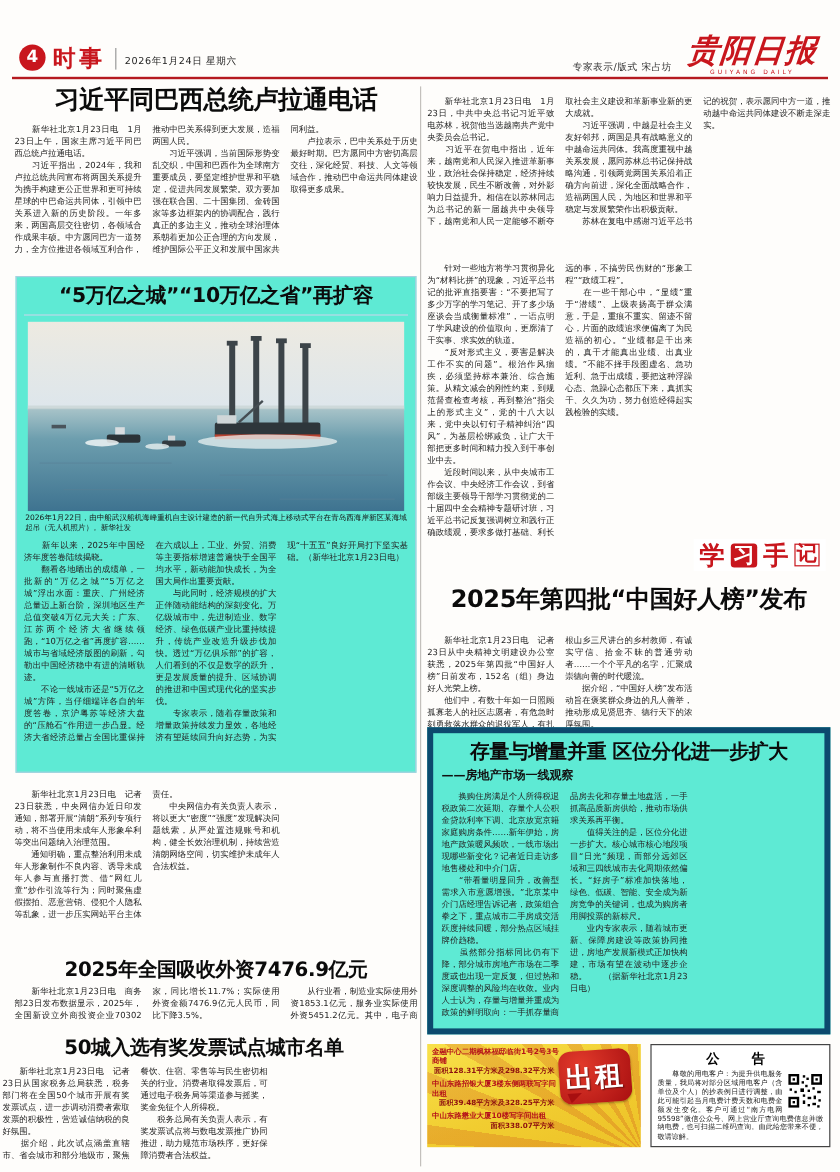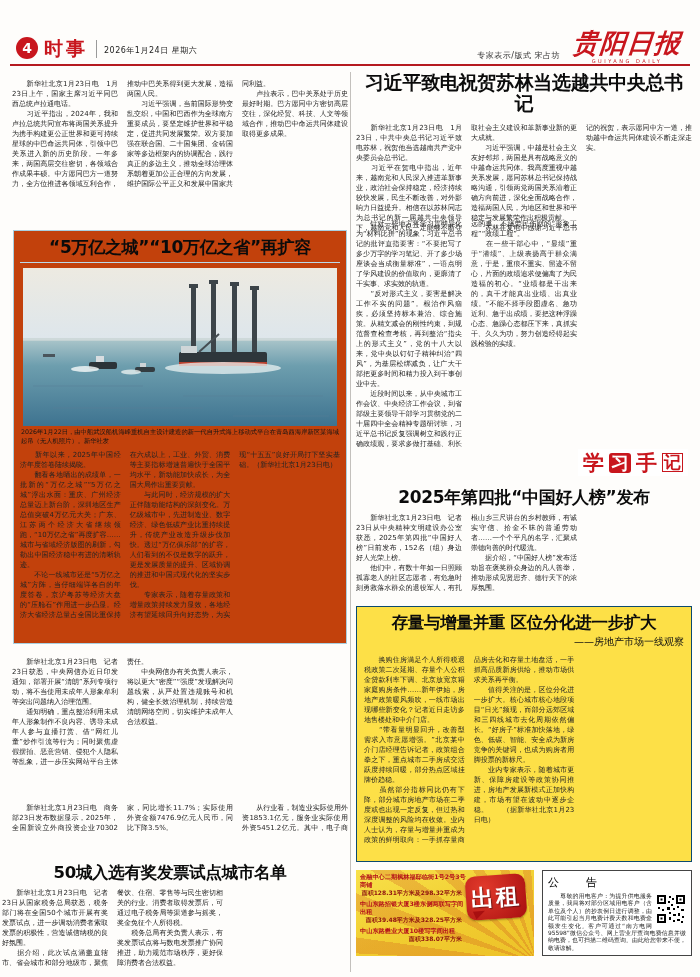--- a/index.html
+++ b/index.html
@@ -15,47 +15,47 @@
   .hdr-editor{right:140px;top:50px;font-size:8px;color:#333;letter-spacing:.5px}
   .brand{right:12px;top:29px;text-align:center;width:122px}
   .brand-cn{font-family:"DejaVu Serif","Liberation Serif",serif;font-style:italic;font-weight:900;font-size:26px;color:#c8161d;letter-spacing:1px;transform:skewX(-5deg);line-height:1.1}
   .brand-en{font-size:5px;color:#c8161d;letter-spacing:2.5px;margin-top:0}
   .red-rule{left:10px;top:64px;width:680px;height:2px;background:#b51a20}
   .vdiv-main{left:350px;top:72px;width:1px;height:900px;background:#c3c0bc}
   
   .art h1{font-weight:900;text-align:center;color:#0b0b0b;line-height:1.12;letter-spacing:-.3px}
   .body{font-size:7px;line-height:10px;text-align:justify;white-space:pre-line;color:#232323;overflow:hidden}
   .cols3{column-count:3;column-gap:9px;column-fill:auto}
-  .subtitle{font-size:10px;font-weight:400;text-align:right;color:#111}
-  
-  .feature{border:1px solid #a9cfe0;background:#c2410c;padding:4px 6px}
+  .subtitle{font-size:10px;font-weight:700;text-align:left;color:#111}
+  
+  .feature{border:1px solid #a9cfe0;background:#5eead4;padding:4px 6px}
   .feature h1{border-bottom:1px solid #bcd8e8;padding:3px 0 5px}
   .photo-wrap{display:block;margin:5px auto 2px}
   .caption{font-size:6.3px;line-height:8.6px;text-align:justify;color:#141414;margin:2px 1px 5px}
   
-  .boxed{border:1px solid #0c4a6e;padding:5px 7px;background:#fde047}
+  .boxed{border:5px solid #0c4a6e;padding:5px 7px;background:#5eead4}
   
   .stamp{position:absolute;right:4px;bottom:8px;background:#fff;padding:3px 5px;display:flex;gap:5px;align-items:center}
   .s-ch{color:#c8161d;font-weight:900;font-size:21px;font-family:"DejaVu Serif","Liberation Serif",serif;line-height:1}
   .s-box{background:#c8161d;color:#fff;border-radius:3px;padding:1px 2px;font-size:18px}
   .s-outline{border:1.5px solid #c8161d;padding:0 1px;font-size:17px}
   
   .ad{background:linear-gradient(160deg,#f8e14a,#f1cd30 55%,#edc128);overflow:hidden}
   .ad::after{content:"";position:absolute;inset:0;background:repeating-conic-gradient(from 195deg at 102% 108%,rgba(190,25,18,.18) 0 5deg,transparent 5deg 13deg);pointer-events:none}
   .ad-listings{position:absolute;left:4px;top:3px;width:108px;z-index:2}
   .ad-li{margin-bottom:3px}
   .ad-li .l1{font-size:6.2px;font-weight:900;color:#b5121a;line-height:8px}
   .ad-li .l2{font-size:6px;font-weight:700;color:#8d0f0f;text-align:right;padding-right:6px;line-height:8px}
   .ad-bubble{position:absolute;right:8px;top:5px;width:60px;height:44px;background:radial-gradient(circle at 30% 28%,#e23a2b,#a80f10);border-radius:10px;transform:rotate(-4deg);display:flex;align-items:center;justify-content:center;z-index:2;box-shadow:0 1px 2px rgba(0,0,0,.35)}
   .ad-bubble::after{content:"";position:absolute;left:6px;bottom:-7px;border:8px solid transparent;border-top-color:#a80f10;border-left-width:3px;border-right-width:9px}
   .ad-big{color:#fff;font-size:23px;font-weight:900;letter-spacing:2px;text-shadow:1px 1px 1px rgba(0,0,0,.4)}
   .ad-phone{position:absolute;left:0;right:0;bottom:0;height:17px;background:linear-gradient(90deg,#8f0b0e,#cf2018 50%,#8f0b0e);color:#fff;font-weight:900;font-size:9px;display:flex;align-items:center;justify-content:center;letter-spacing:.5px;z-index:2}
   
   .notice{border:1px solid #444;background:#fff;padding:3px 5px;overflow:hidden}
-  .notice-title{font-size:11px;font-weight:400;letter-spacing:8px;margin:1px 0 3px;color:#000}
+  .notice-title{font-size:11px;font-weight:700;text-align:center;letter-spacing:8px;margin:1px 0 3px;color:#000}
   .notice-body{font-size:5.9px;line-height:7.4px;text-align:justify;color:#222}
   .notice-qr{float:right;margin:1px 0 2px 4px}
   .notice-closing{font-size:6px;margin-top:2px;color:#222}
 </style>
 </head>
 <body>
 
 <div class="page">
 
   <div class="abs badge">4</div>
@@ -64,28 +64,28 @@
   <div class="abs hdr-date">2026年1月24日 星期六</div>
   <div class="abs hdr-editor">专家表示/版式 宋占坊</div>
   <div class="abs brand">
     <div class="brand-cn">贵阳日报</div>
     <div class="brand-en">GUIYANG DAILY</div>
   </div>
   <div class="abs red-rule"></div>
   <div class="abs vdiv-main"></div>
 
   <section class="abs art" style="left:12px;top:72px;width:336px;height:156px">
+    <h1 style="font-size:21px">习近平同巴西总统卢拉通电话</h1>
     <div class="body cols3" style="margin-top:7px;height:118px">　　新华社北京1月23日电　1月23日上午，国家主席习近平同巴西总统卢拉通电话。
 　　习近平指出，2024年，我和卢拉总统共同宣布将两国关系提升为携手构建更公正世界和更可持续星球的中巴命运共同体，引领中巴关系进入新的历史阶段。一年多来，两国高层交往密切，各领域合作成果丰硕。中方愿同巴方一道努力，全方位推进各领域互利合作，推动中巴关系得到更大发展，造福两国人民。
 　　习近平强调，当前国际形势变乱交织，中国和巴西作为全球南方重要成员，要坚定维护世界和平稳定，促进共同发展繁荣。双方要加强在联合国、二十国集团、金砖国家等多边框架内的协调配合，践行真正的多边主义，推动全球治理体系朝着更加公正合理的方向发展，维护国际公平正义和发展中国家共同利益。
 　　卢拉表示，巴中关系处于历史最好时期。巴方愿同中方密切高层交往，深化经贸、科技、人文等领域合作，推动巴中命运共同体建设取得更多成果。</div>
   </section>
 
   <section class="abs art" style="left:356px;top:72px;width:336px;height:156px">
-    <h1 style="font-size:19px">习近平致电祝贺苏林当选越共中央总书记</h1>
     <div class="body cols3" style="margin-top:8px;height:118px">　　新华社北京1月23日电　1月23日，中共中央总书记习近平致电苏林，祝贺他当选越南共产党中央委员会总书记。
 　　习近平在贺电中指出，近年来，越南党和人民深入推进革新事业，政治社会保持稳定，经济持续较快发展，民生不断改善，对外影响力日益提升。相信在以苏林同志为总书记的新一届越共中央领导下，越南党和人民一定能够不断夺取社会主义建设和革新事业新的更大成就。
 　　习近平强调，中越是社会主义友好邻邦，两国是具有战略意义的中越命运共同体。我高度重视中越关系发展，愿同苏林总书记保持战略沟通，引领两党两国关系沿着正确方向前进，深化全面战略合作，造福两国人民，为地区和世界和平稳定与发展繁荣作出积极贡献。
 　　苏林在复电中感谢习近平总书记的祝贺，表示愿同中方一道，推动越中命运共同体建设不断走深走实。</div>
   </section>
 
   <section class="abs art feature" style="left:13px;top:230px;width:334px;height:414px">
     <h1 style="font-size:17px">“5万亿之城”“10万亿之省”再扩容</h1>
     <svg class="photo-wrap" width="314" height="158" viewBox="0 0 314 158">
       <defs>
@@ -151,22 +151,22 @@
 　　在一些干部心中，“显绩”重于“潜绩”、上级表扬高于群众满意，于是，重痕不重实、留迹不留心，片面的政绩追求便偏离了为民造福的初心。“业绩都是干出来的，真干才能真出业绩、出真业绩。”不能不择手段图虚名、急功近利、急于出成绩，要把这种浮躁心态、急躁心态都压下来，真抓实干、久久为功，努力创造经得起实践检验的实绩。</div>
     <div class="stamp">
       <span class="s-ch">学</span>
       <span class="s-ch s-box">习</span>
       <span class="s-ch">手</span>
       <span class="s-ch s-outline">记</span>
     </div>
   </section>
 
   <section class="abs art" style="left:356px;top:488px;width:336px;height:114px">
-    <h1 style="font-size:17px">2025年第四批“中国好人榜”发布</h1>
-    <div class="body cols3" style="margin-top:6px;height:84px">　　新华社北京1月23日电　记者23日从中央精神文明建设办公室获悉，2025年第四批“中国好人榜”日前发布，152名（组）身边好人光荣上榜。
+    <h1 style="font-size:20px">2025年第四批“中国好人榜”发布</h1>
+    <div class="body cols3" style="margin-top:19px;height:84px">　　新华社北京1月23日电　记者23日从中央精神文明建设办公室获悉，2025年第四批“中国好人榜”日前发布，152名（组）身边好人光荣上榜。
 　　他们中，有数十年如一日照顾孤寡老人的社区志愿者，有危急时刻勇救落水群众的退役军人，有扎根山乡三尺讲台的乡村教师，有诚实守信、拾金不昧的普通劳动者……一个个平凡的名字，汇聚成崇德向善的时代暖流。
 　　据介绍，“中国好人榜”发布活动旨在褒奖群众身边的凡人善举，推动形成见贤思齐、德行天下的浓厚氛围。</div>
   </section>
 
   <section class="abs art boxed" style="left:356px;top:606px;width:336px;height:256px">
     <h1 style="font-size:16.5px;margin-top:2px">存量与增量并重  区位分化进一步扩大</h1>
     <div class="subtitle" style="margin:3px 0 6px">——房地产市场一线观察</div>
     <div class="body cols3" style="height:196px">　　换购住房满足个人所得税退税政策二次延期、存量个人公积金贷款利率下调、北京放宽京籍家庭购房条件……新年伊始，房地产政策暖风频吹，一线市场出现哪些新变化？记者近日走访多地售楼处和中介门店。
 　　“带看量明显回升，改善型需求入市意愿增强。”北京某中介门店经理告诉记者，政策组合拳之下，重点城市二手房成交活跃度持续回暖，部分热点区域挂牌价趋稳。
 　　虽然部分指标同比仍有下降，部分城市房地产市场在二季度或也出现一定反复，但过热和深度调整的风险均在收敛。业内人士认为，存量与增量并重成为政策的鲜明取向：一手抓存量商品房去化和存量土地盘活，一手抓高品质新房供给，推动市场供求关系再平衡。
@@ -174,20 +174,21 @@
 　　业内专家表示，随着城市更新、保障房建设等政策协同推进，房地产发展新模式正加快构建，市场有望在波动中逐步企稳。　　（据新华社北京1月23日电）</div>
   </section>
 
   <section class="abs art" style="left:12px;top:650px;width:336px;height:146px">
     <div class="body cols3" style="margin-top:7px;height:112px">　　新华社北京1月23日电　记者23日获悉，中央网信办近日印发通知，部署开展“清朗”系列专项行动，将不当使用未成年人形象牟利等突出问题纳入治理范围。
 　　通知明确，重点整治利用未成年人形象制作不良内容、诱导未成年人参与直播打赏、借“网红儿童”炒作引流等行为；同时聚焦虚假摆拍、恶意营销、侵犯个人隐私等乱象，进一步压实网站平台主体责任。
 　　中央网信办有关负责人表示，将以更大“密度”“强度”发现解决问题线索，从严处置违规账号和机构，健全长效治理机制，持续营造清朗网络空间，切实维护未成年人合法权益。</div>
   </section>
 
   <section class="abs art" style="left:12px;top:799px;width:336px;height:62px">
+    <h1 style="font-size:16.5px">2025年全国吸收外资7476.9亿元</h1>
     <div class="body cols3" style="margin-top:4px;height:38px">　　新华社北京1月23日电　商务部23日发布数据显示，2025年，全国新设立外商投资企业70302家，同比增长11.7%；实际使用外资金额7476.9亿元人民币，同比下降3.5%。
 　　从行业看，制造业实际使用外资1853.1亿元，服务业实际使用外资5451.2亿元。其中，电子商务服务业、医疗仪器设备及器械制造业、航空航天器及设备制造业实际使用外资同比分别增长75%、42.1%、22.9%。
 　　从来源地看，瑞士、阿联酋、英国对华投资分别增长63.8%、31.3%、20.7%（含通过自由港投资数据）。</div>
   </section>
 
   <section class="abs art" style="left:2px;top:864px;width:336px;height:110px">
     <h1 style="font-size:16.5px">50城入选有奖发票试点城市名单</h1>
     <div class="body cols3" style="margin-top:6px;height:80px">　　新华社北京1月23日电　记者23日从国家税务总局获悉，税务部门将在全国50个城市开展有奖发票试点，进一步调动消费者索取发票的积极性，营造诚信纳税的良好氛围。
 　　据介绍，此次试点涵盖直辖市、省会城市和部分地级市，聚焦餐饮、住宿、零售等与民生密切相关的行业。消费者取得发票后，可通过电子税务局等渠道参与摇奖，奖金免征个人所得税。
 　　税务总局有关负责人表示，有奖发票试点将与数电发票推广协同推进，助力规范市场秩序，更好保障消费者合法权益。</div>

